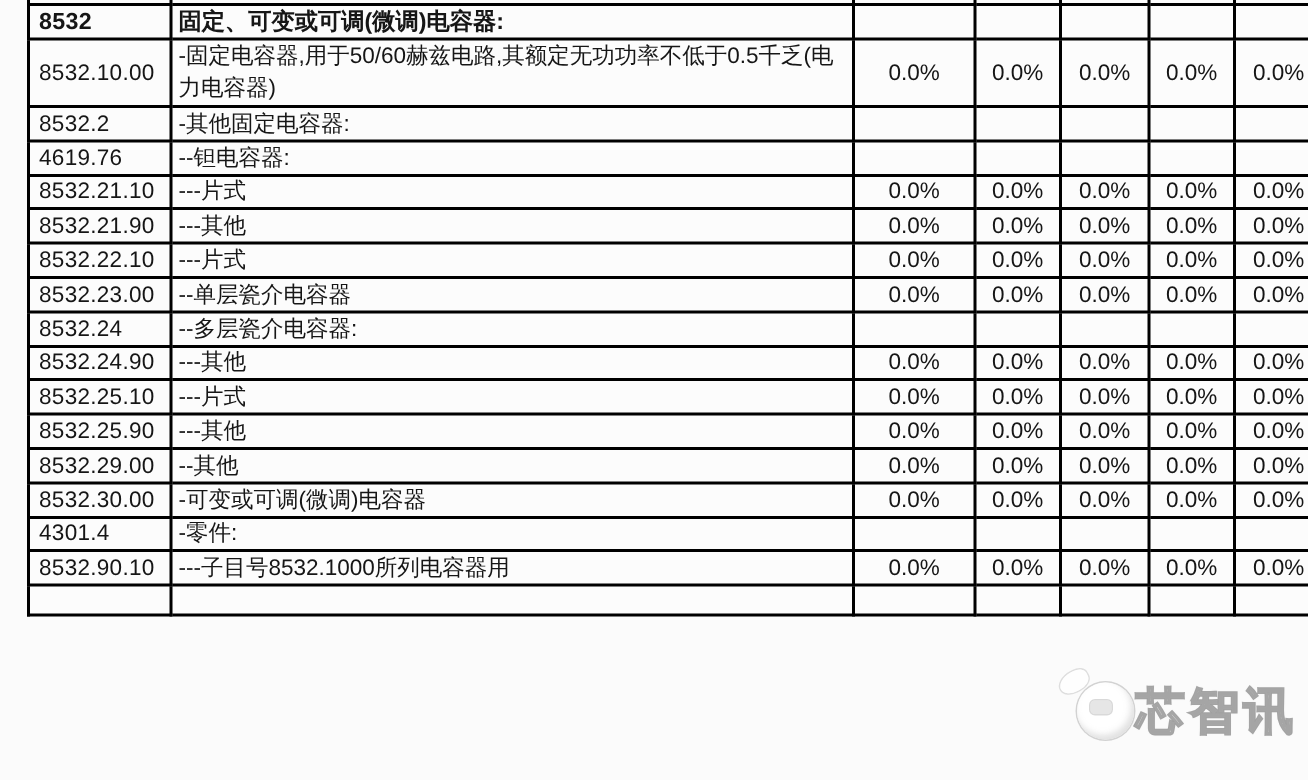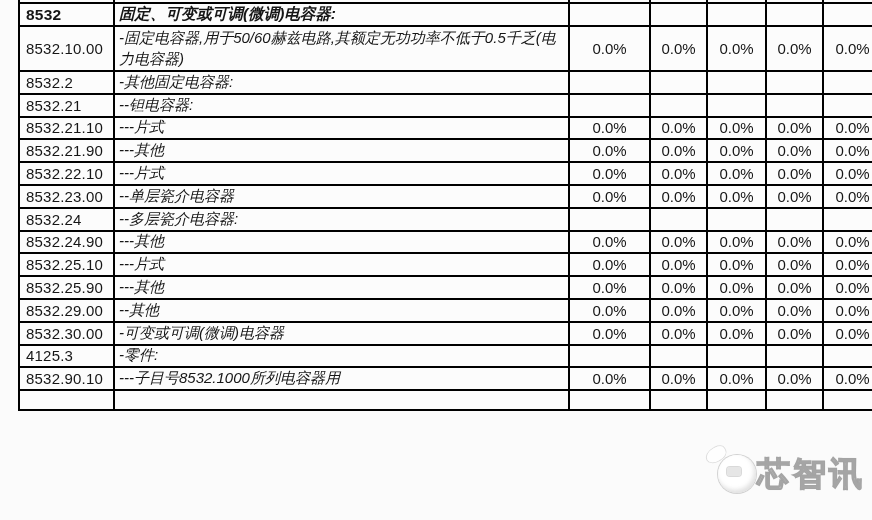--- a/index.html
+++ b/index.html
@@ -34,21 +34,21 @@
     white-space: nowrap;
     vertical-align: middle;
     background: #fcfcfc;
   }
   tr.r        { height: 22.8px; }
   tr.hdr      { height: 23px; }
   tr.tall     { height: 45px; }
   tr.partial-top td    { height: 2px; border-top: none; }
   tr.partial-bottom td { height: 18px; }
   td.code { padding-left: 6px; letter-spacing: 0.2px; }
-  td.desc { padding-left: 4px; font-style: italic; }
+  td.desc { padding-left: 4px; }
   td.desc.wrap { white-space: normal; line-height: 1.35; }
   td.rate { text-align: center; }
   td.stub { border-right: none; }
   tr.hdr td { font-weight: bold; font-size: 15.5px; }
   
   .watermark {
     position: absolute;
     left: 718px;
     top: 448px;
     width: 154px;
@@ -153,21 +153,21 @@
           <td class="code">8532.2</td>
           <td class="desc">-其他固定电容器:</td>
           <td class="rate"></td>
           <td class="rate"></td>
           <td class="rate"></td>
           <td class="rate"></td>
           <td class="rate"></td>
           <td class="stub"></td>
         </tr>
         <tr class="r">
-          <td class="code">8532.21</td>
+          <td class="code">4619.76</td>
           <td class="desc">--钽电容器:</td>
           <td class="rate"></td>
           <td class="rate"></td>
           <td class="rate"></td>
           <td class="rate"></td>
           <td class="rate"></td>
           <td class="stub"></td>
         </tr>
         <tr class="r">
           <td class="code">8532.21.10</td>
@@ -263,21 +263,21 @@
           <td class="code">8532.30.00</td>
           <td class="desc">-可变或可调(微调)电容器</td>
           <td class="rate">0.0%</td>
           <td class="rate">0.0%</td>
           <td class="rate">0.0%</td>
           <td class="rate">0.0%</td>
           <td class="rate">0.0%</td>
           <td class="stub"></td>
         </tr>
         <tr class="r">
-          <td class="code">4125.3</td>
+          <td class="code">4301.4</td>
           <td class="desc">-零件:</td>
           <td class="rate"></td>
           <td class="rate"></td>
           <td class="rate"></td>
           <td class="rate"></td>
           <td class="rate"></td>
           <td class="stub"></td>
         </tr>
         <tr class="r">
           <td class="code">8532.90.10</td>

